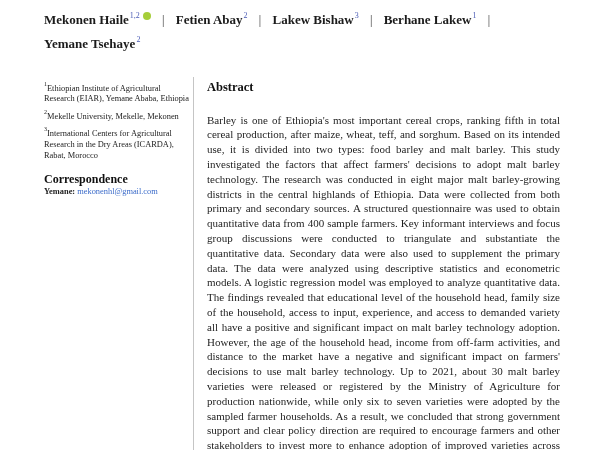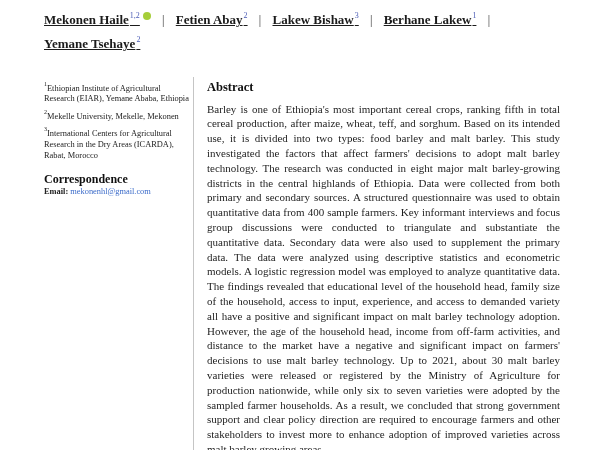--- a/index.html
+++ b/index.html
@@ -19,21 +19,21 @@
   }
 
   
   .authors {
     font-weight: bold;
     font-size: 13px;
     line-height: 19.5px;
     color: #1b1b1b;
     width: 516px;
   }
-  .author { white-space: nowrap; text-decoration: underline; }
+  .author { white-space: nowrap; }
   .author sup {
     font-weight: normal;
     font-size: 8px;
     color: #4a5bb5;
     position: relative;
     top: -1px;
     margin-left: 1px;
   }
   .orcid {
     display: inline-block;
@@ -100,21 +100,21 @@
     flex: 1;
     box-sizing: border-box;
     padding-left: 13px;
     padding-top: 1px;
     position: relative;
   }
   .abs-header {
     font-weight: bold;
     font-size: 12.5px;
     color: #111111;
-    margin: 2px 0 7px 0;
+    margin: 2px 0 18px 0;
   }
   .abs-body {
     margin: 0;
     font-size: 11px;
     line-height: 14.8px;
     text-align: justify;
     color: #1e1e1e;
   }
 </style>
 </head>
@@ -136,21 +136,21 @@
 
   <div class="cols">
 
     <div class="left-col">
       <div class="affiliation"><sup>1</sup><span>Ethiopian Institute of Agricultural Research (EIAR), Yemane Ababa, Ethiopia</span></div>
       <div class="affiliation"><sup>2</sup><span>Mekelle University, Mekelle, Mekonen</span></div>
       <div class="affiliation"><sup>3</sup><span>International Centers for Agricultural Research in the Dry Areas (ICARDA), Rabat, Morocco</span></div>
 
       <div class="corr-header">Correspondence</div>
       <div class="email-line">
-        <span class="email-label">Email:</span>
+        <span class="email-label">Yemane:</span>
         <a class="email-link">mekonenhl@gmail.com</a>
       </div>
     </div>
 
     <div class="divider"></div>
 
     <div class="right-col">
       <div class="abs-header">Abstract</div>
       <p class="abs-body">Barley is one of Ethiopia's most important cereal crops, ranking fifth in total cereal production, after maize, wheat, teff, and sorghum. Based on its intended use, it is divided into two types: food barley and malt barley. This study investigated the factors that affect farmers' decisions to adopt malt barley technology. The research was conducted in eight major malt barley-growing districts in the central highlands of Ethiopia. Data were collected from both primary and secondary sources. A structured questionnaire was used to obtain quantitative data from 400 sample farmers. Key informant interviews and focus group discussions were conducted to triangulate and substantiate the quantitative data. Secondary data were also used to supplement the primary data. The data were analyzed using descriptive statistics and econometric models. A logistic regression model was employed to analyze quantitative data. The findings revealed that educational level of the household head, family size of the household, access to input, experience, and access to demanded variety all have a positive and significant impact on malt barley technology adoption. However, the age of the household head, income from off-farm activities, and distance to the market have a negative and significant impact on farmers' decisions to use malt barley technology. Up to 2021, about 30 malt barley varieties were released or registered by the Ministry of Agriculture for production nationwide, while only six to seven varieties were adopted by the sampled farmer households. As a result, we concluded that strong government support and clear policy direction are required to encourage farmers and other stakeholders to invest more to enhance adoption of improved varieties across malt barley growing areas.</p>
 

